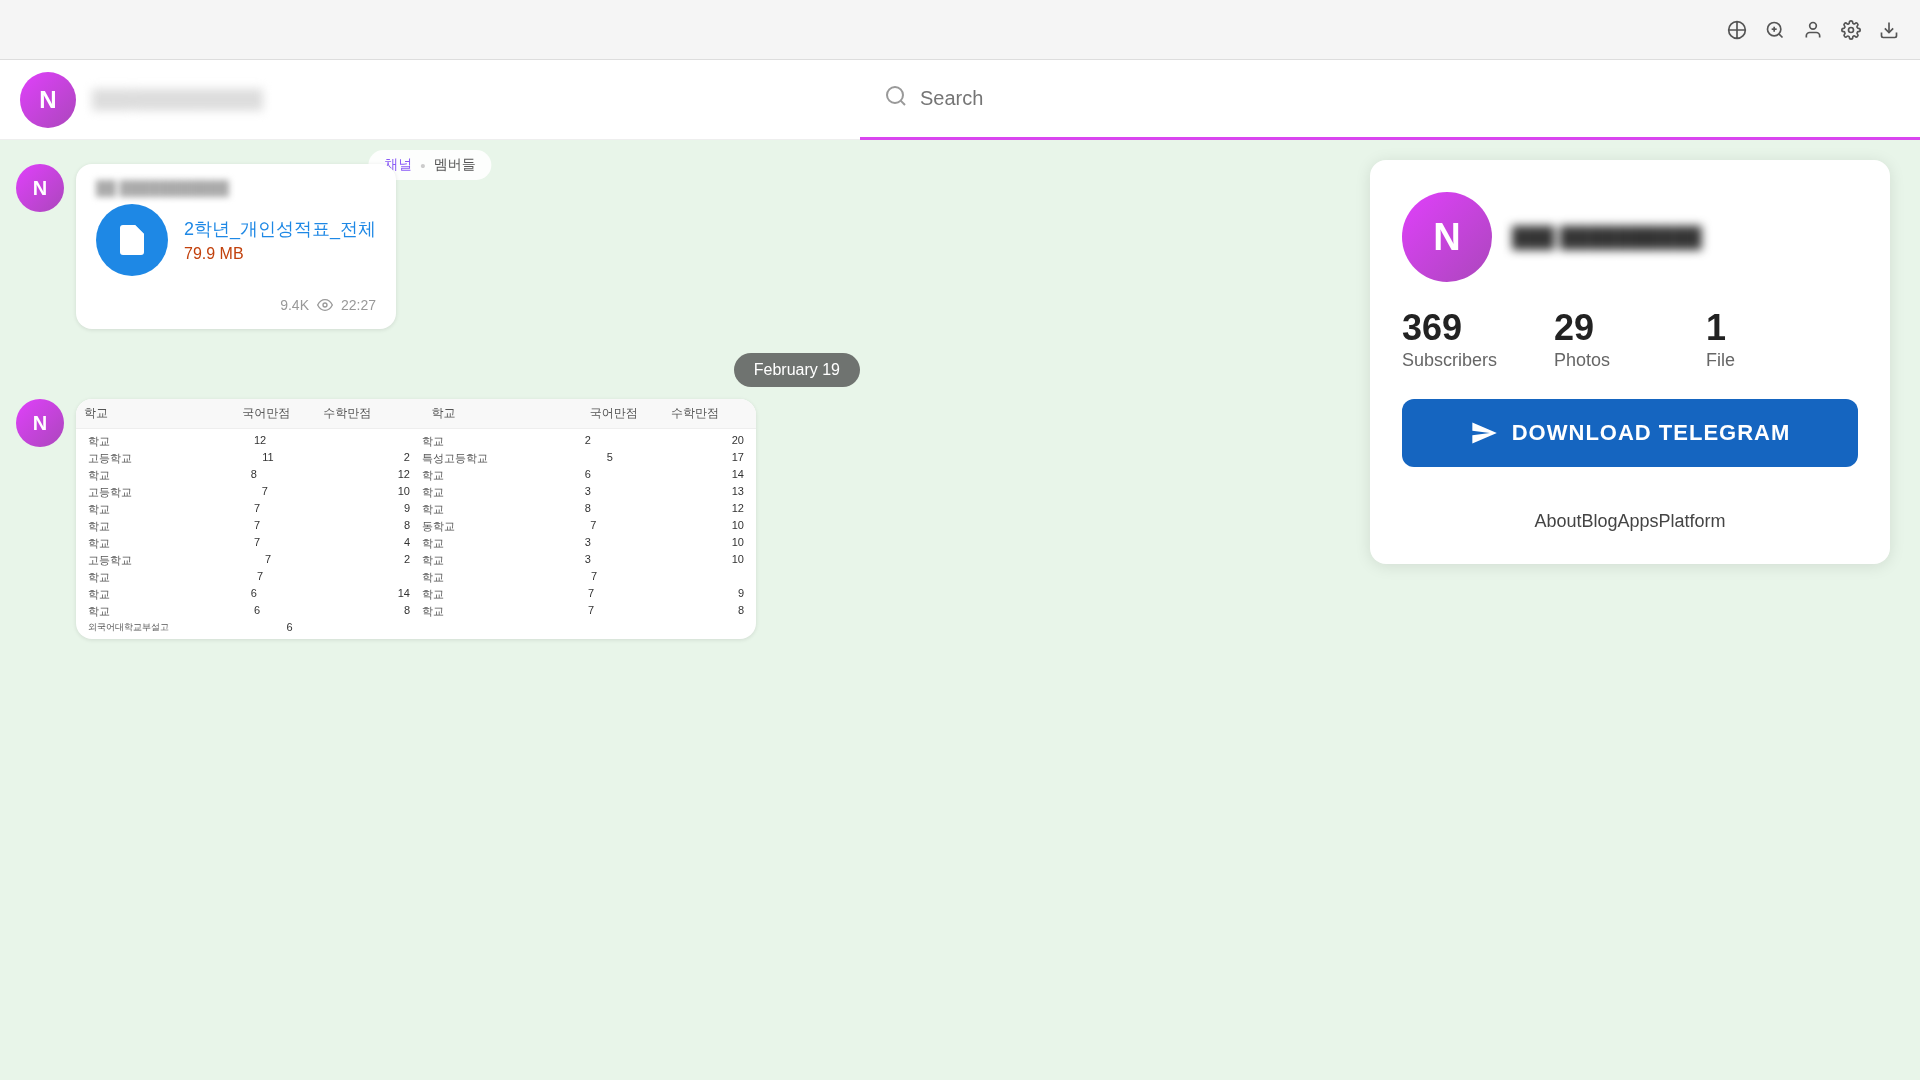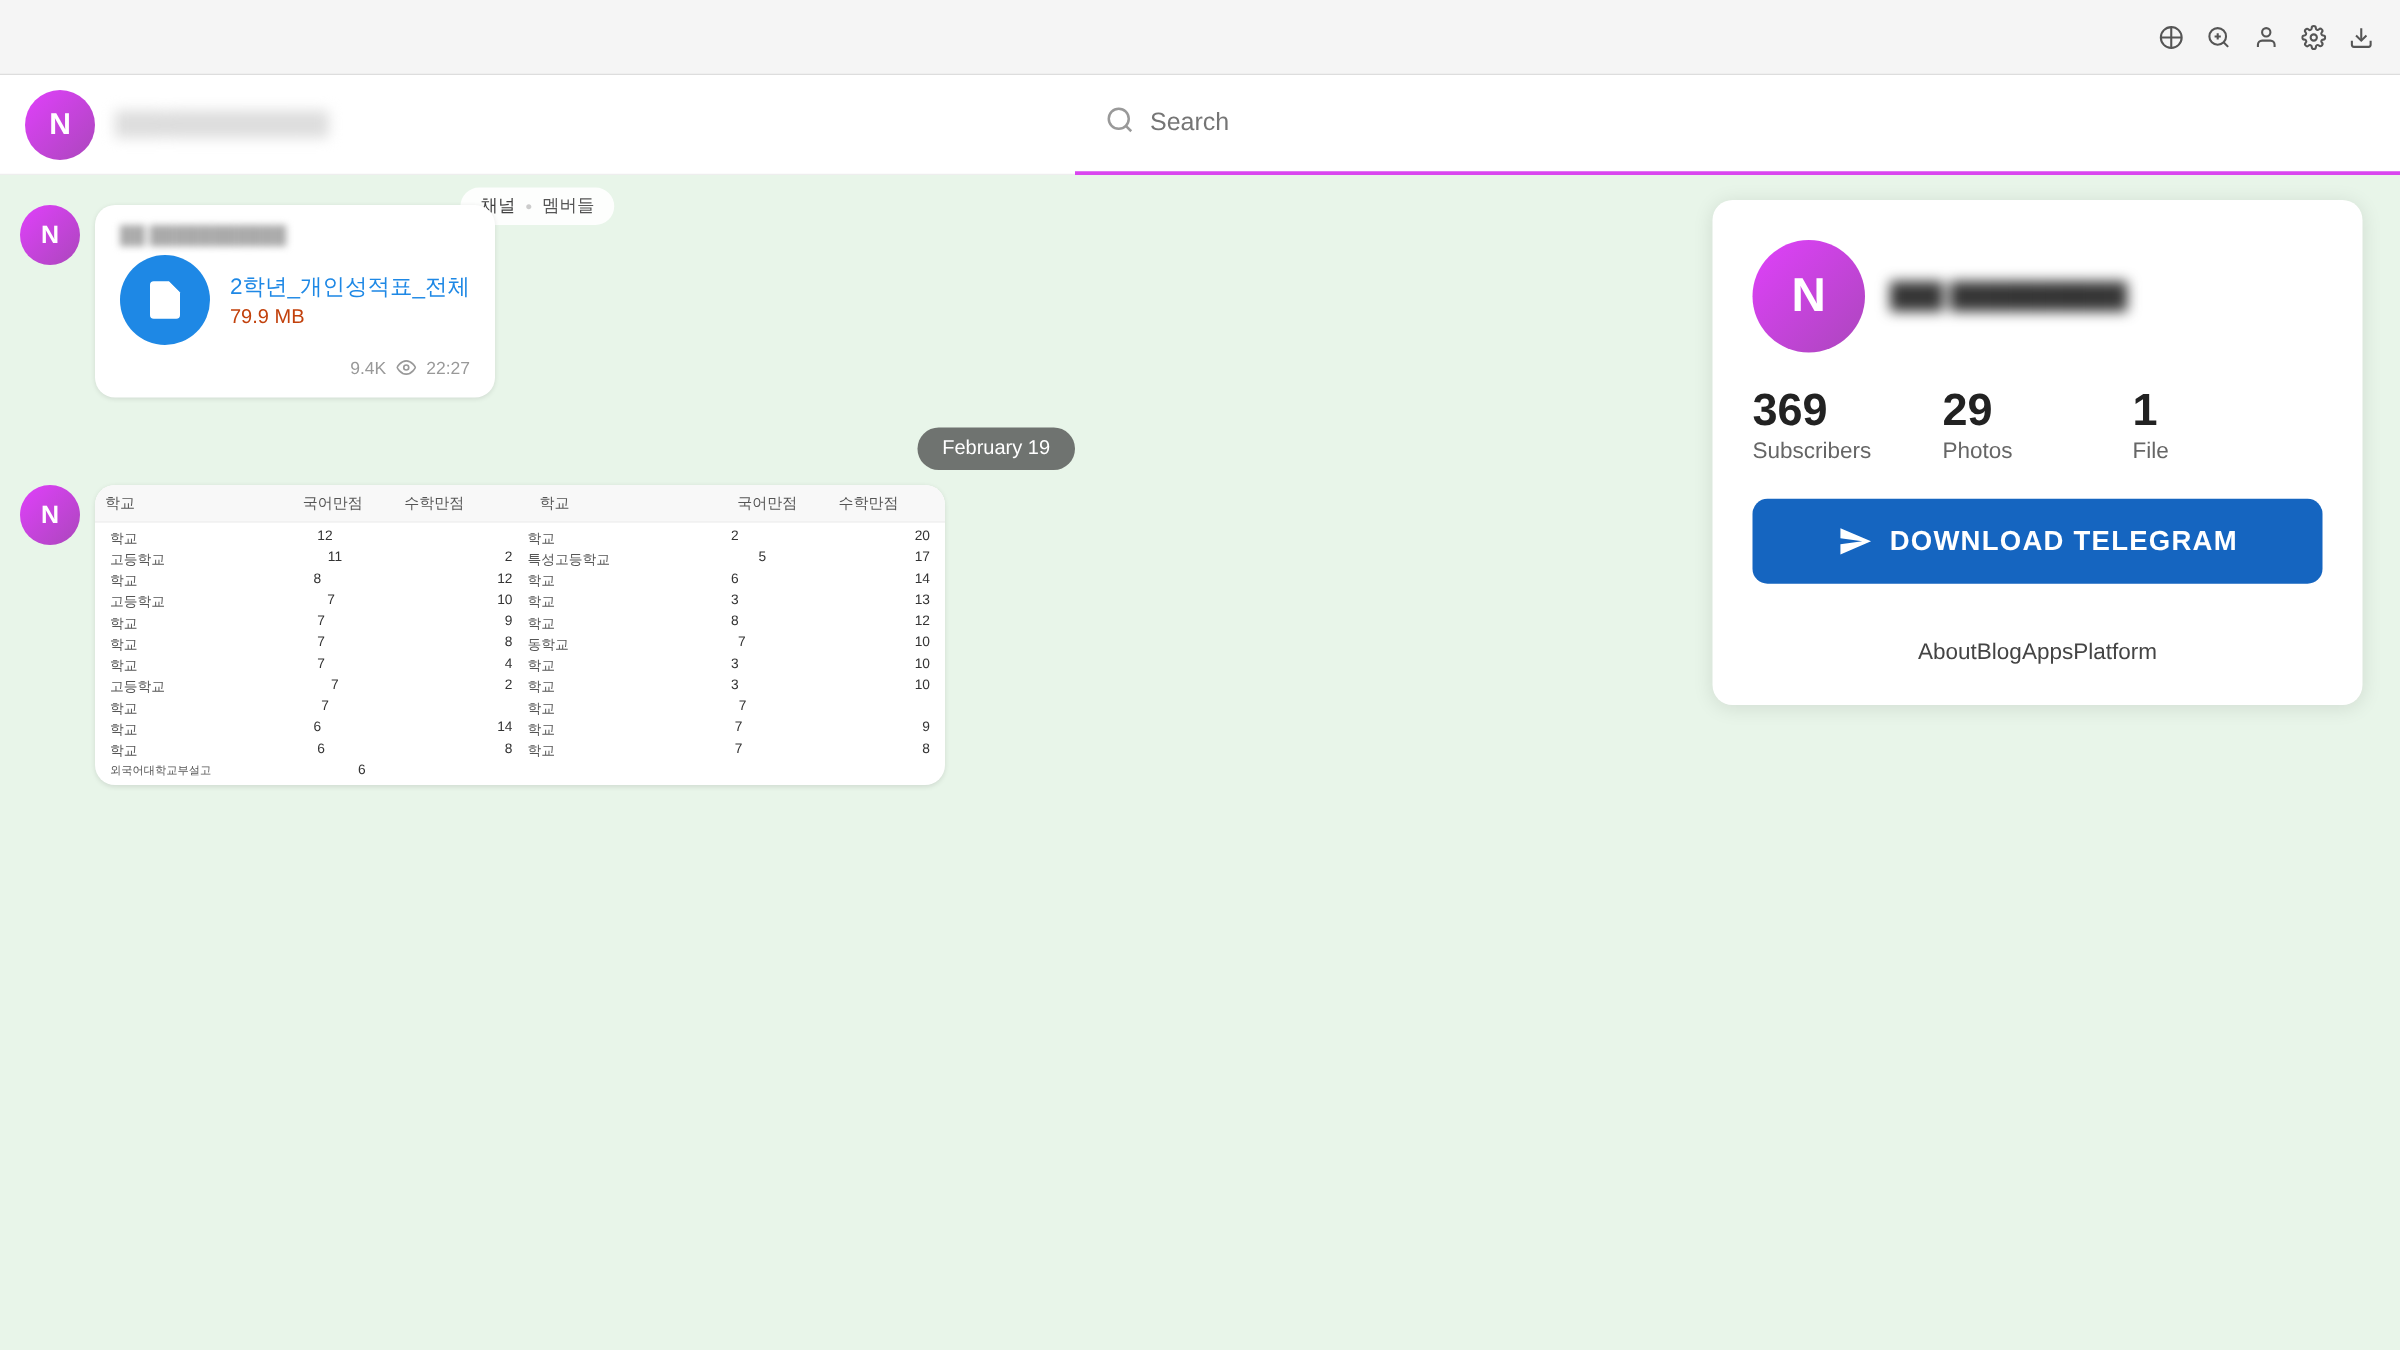--- a/index.html
+++ b/index.html
@@ -208,21 +208,21 @@
     }
     .file-size {
       font-size: 16px;
       color: #c2410c;
     }
     .message-meta {
       display: flex;
       justify-content: flex-end;
       align-items: center;
       gap: 8px;
-      margin-top: 10px;
+      margin-top: 21px;
       color: #999;
       font-size: 14px;
     }
 
     
     .channel-tag {
       position: absolute;
       top: 10px;
       left: 50%;
       transform: translateX(-50%);
@@ -402,21 +402,21 @@
   <div class="sidebar">
     <div class="sidebar-header">
       <div class="avatar-purple">N</div>
       <div class="sidebar-username blurred-text">███ ██████████</div>
     </div>
 
     <div style="flex:1; background: #e8f5e9; position: relative; overflow: hidden;">
 
       <div style="display:flex; justify-content:center; padding-top: 16px; margin-bottom: 8px;">
         <div class="channel-tag">
-          <span style="font-size:14px; color:#404040;">채널</span>
+          <span style="font-size:14px; color:#8b5cf6;">채널</span>
           <span style="color:#ccc;">•</span>
           <span style="font-size:14px; color:#555;">멤버들</span>
         </div>
       </div>
 
       <div style="padding: 0 16px 12px 16px;">
         <div class="message-row">
           <div class="msg-avatar">N</div>
           <div class="message-bubble">
             <div style="font-size:14px; color:#aaa; margin-bottom:8px; filter:blur(3px);">██ ███████████</div>

